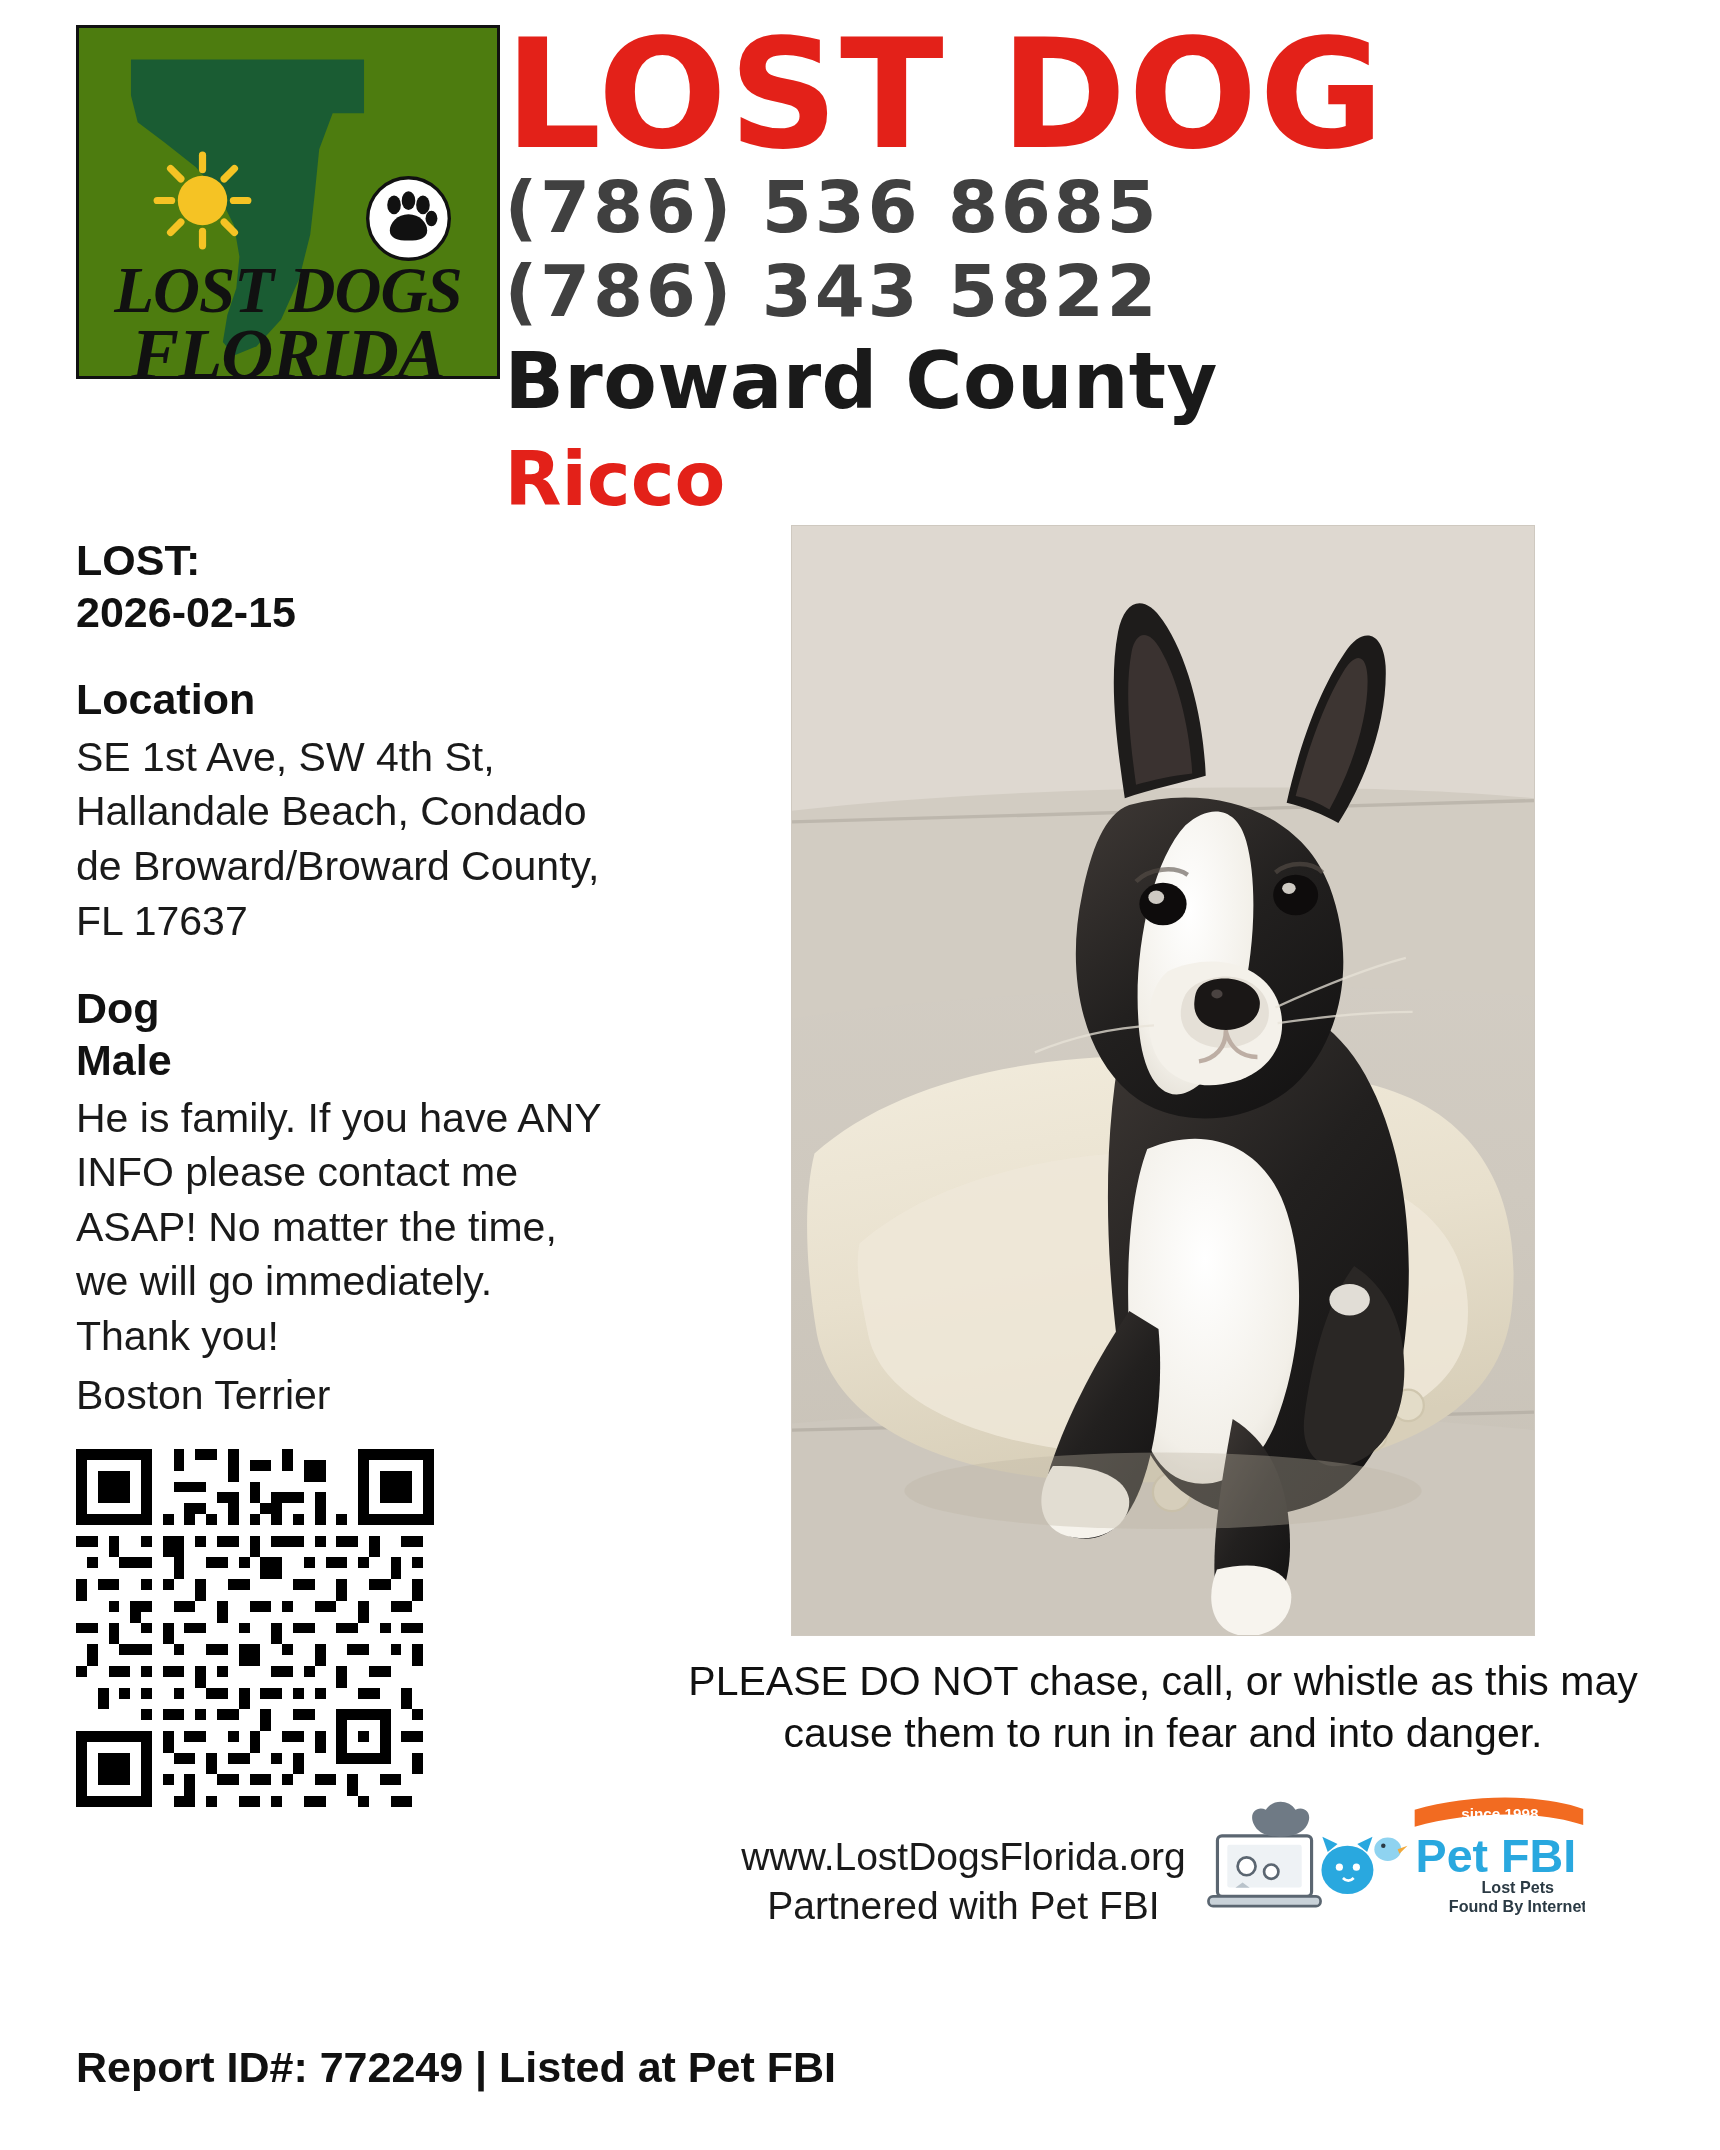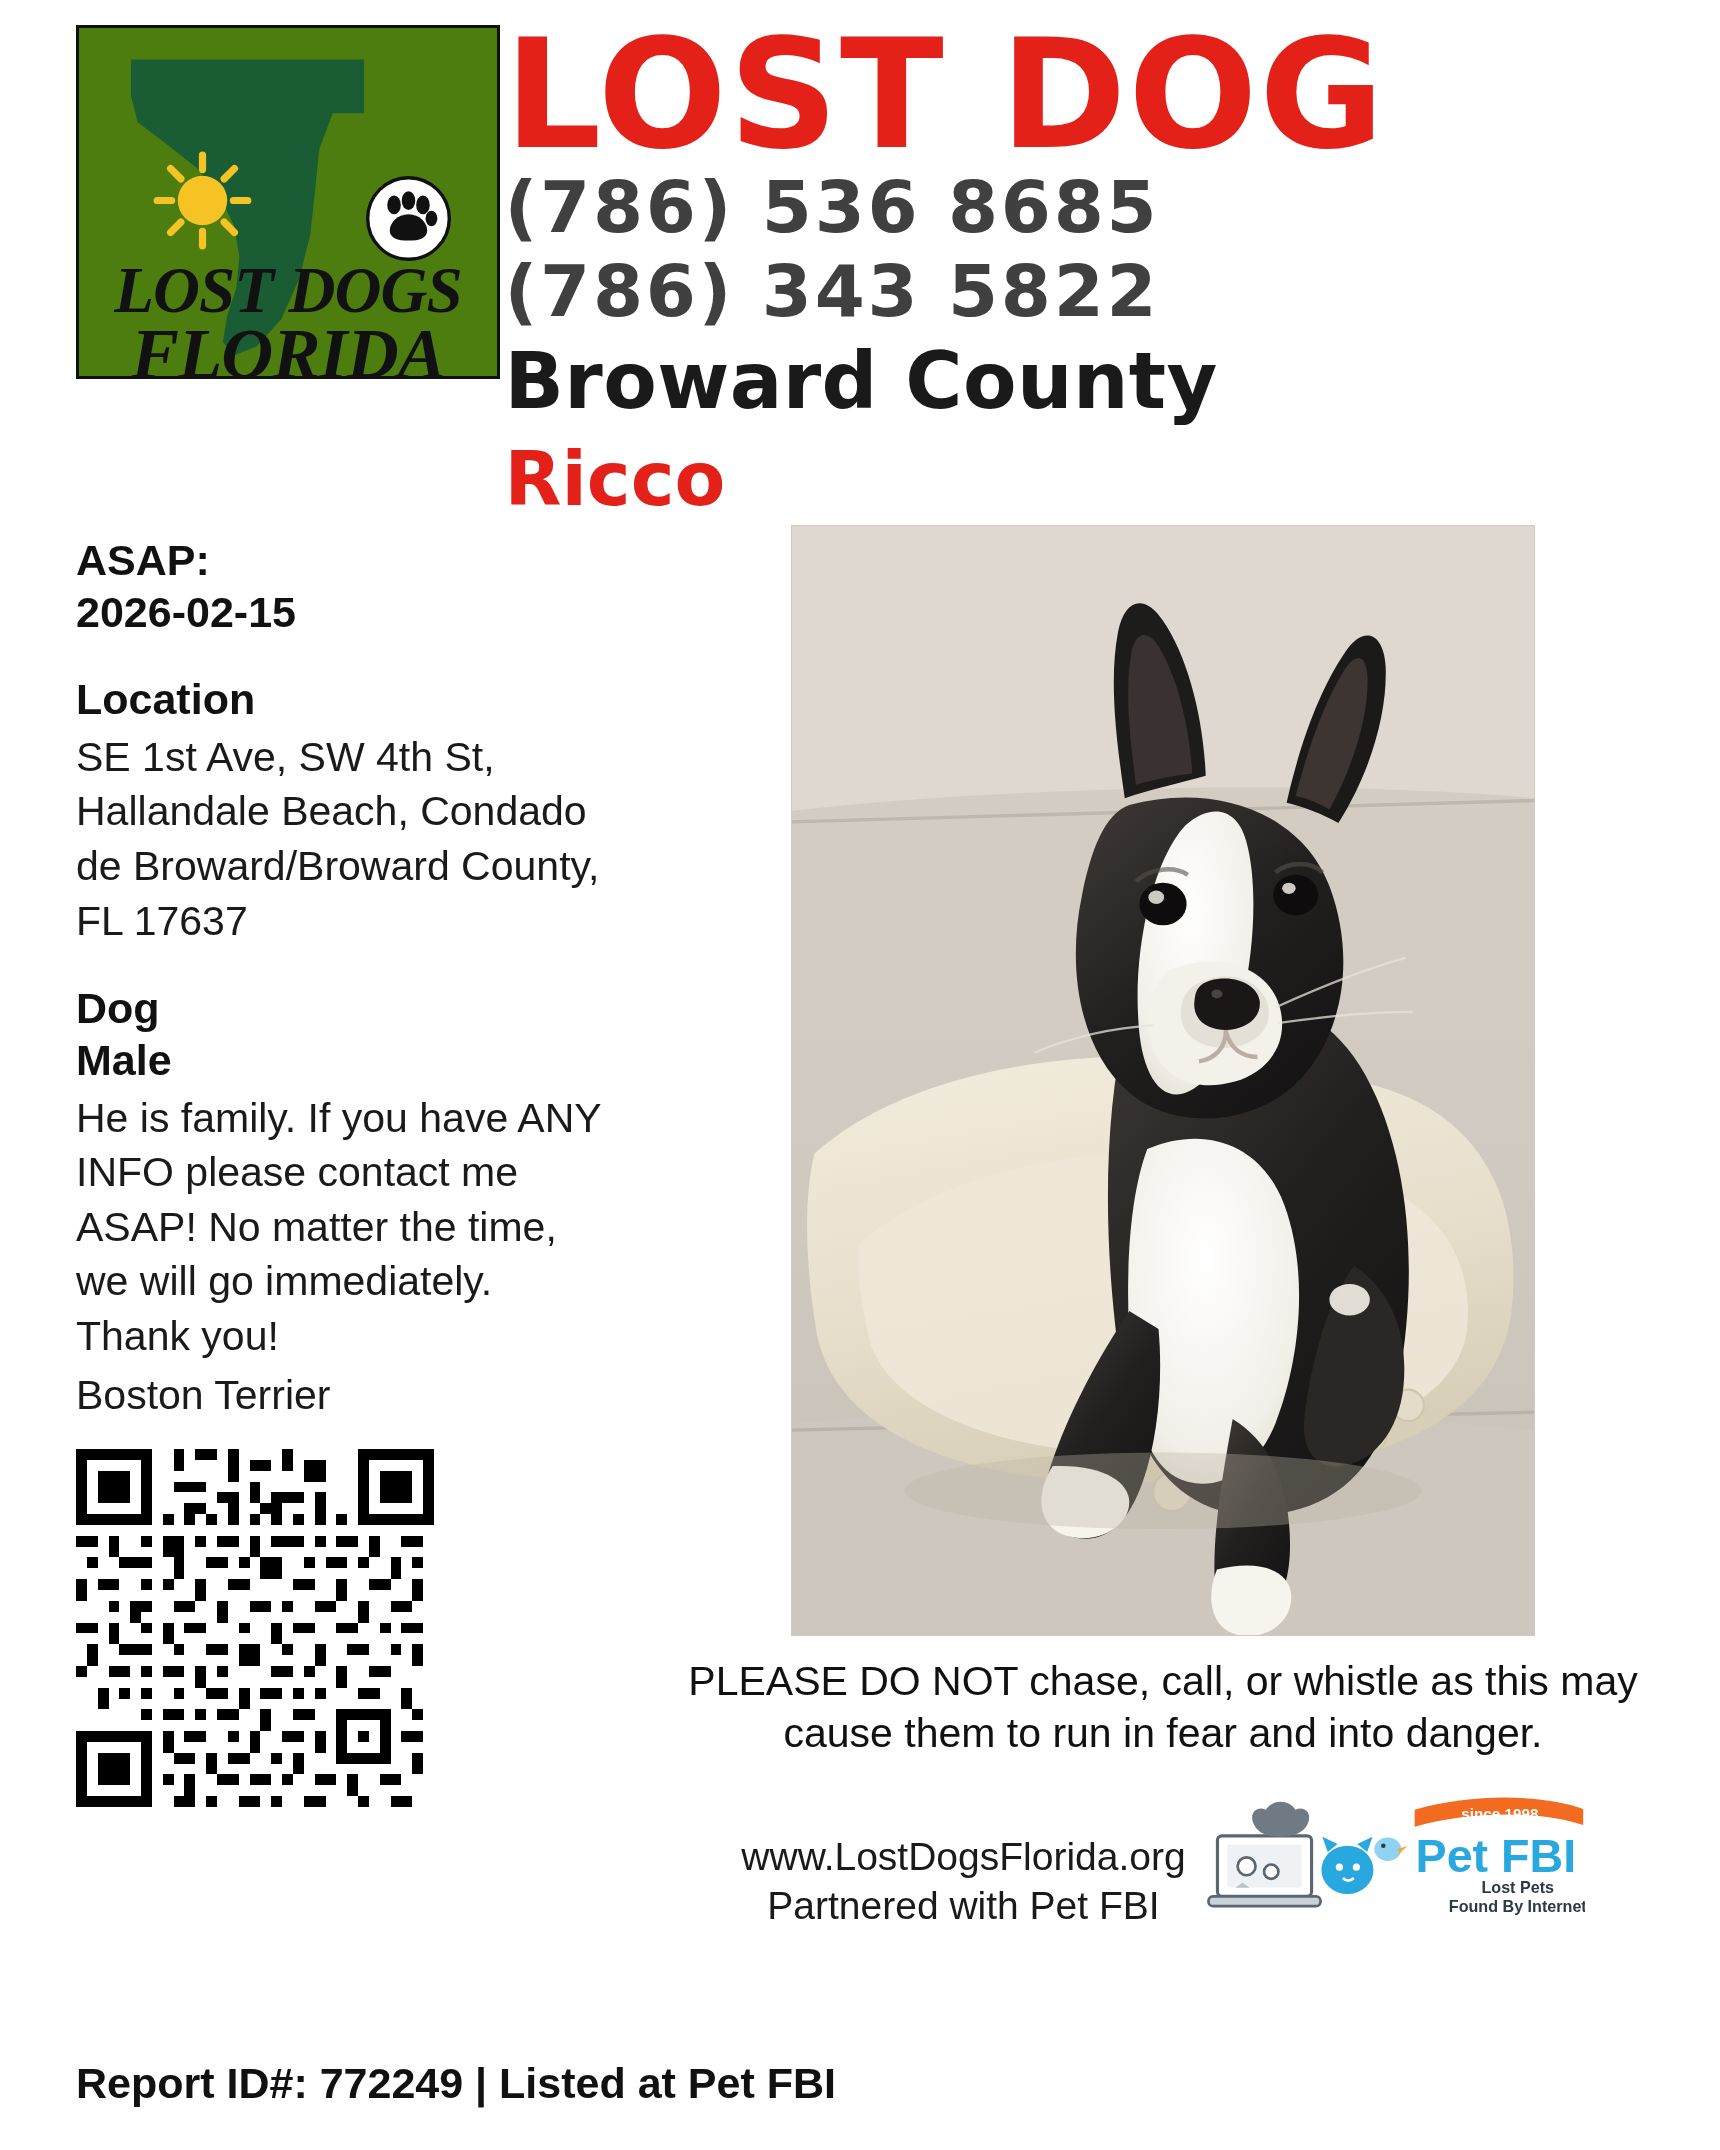--- a/index.html
+++ b/index.html
@@ -192,21 +192,21 @@
   }
   .petfbi {
     width: 381px;
     height: 148px;
     flex: 0 0 auto;
   }
 
   .report-id {
     position: absolute;
     left: 76px;
-    bottom: 43px;
+    bottom: 59px;
     font-size: 43px;
     font-weight: bold;
     color: #111;
     letter-spacing: 0px;
   }
 </style>
 </head>
 <body>
 
 <div class="poster">
@@ -250,21 +250,21 @@
       <div class="phone">(786) 343 5822</div>
       <div class="county">Broward County</div>
       <div class="pet-name">Ricco</div>
     </div>
   </div>
 
   <div class="body-wrap">
 
     <div class="left-col">
       <div class="blk-lost">
-        <div class="lbl-bold">ASAP:</div>
+        <div class="lbl-bold">LOST:</div>
         <div class="lbl-bold">2026-02-15</div>
       </div>
 
       <div class="sec">
         <div class="sec-head">Location</div>
         <div class="sec-body">SE 1st Ave, SW 4th St, Hallandale Beach, Condado de Broward/Broward County, FL 17637</div>
       </div>
 
       <div class="sec">
         <div class="sec-head">Dog</div>

